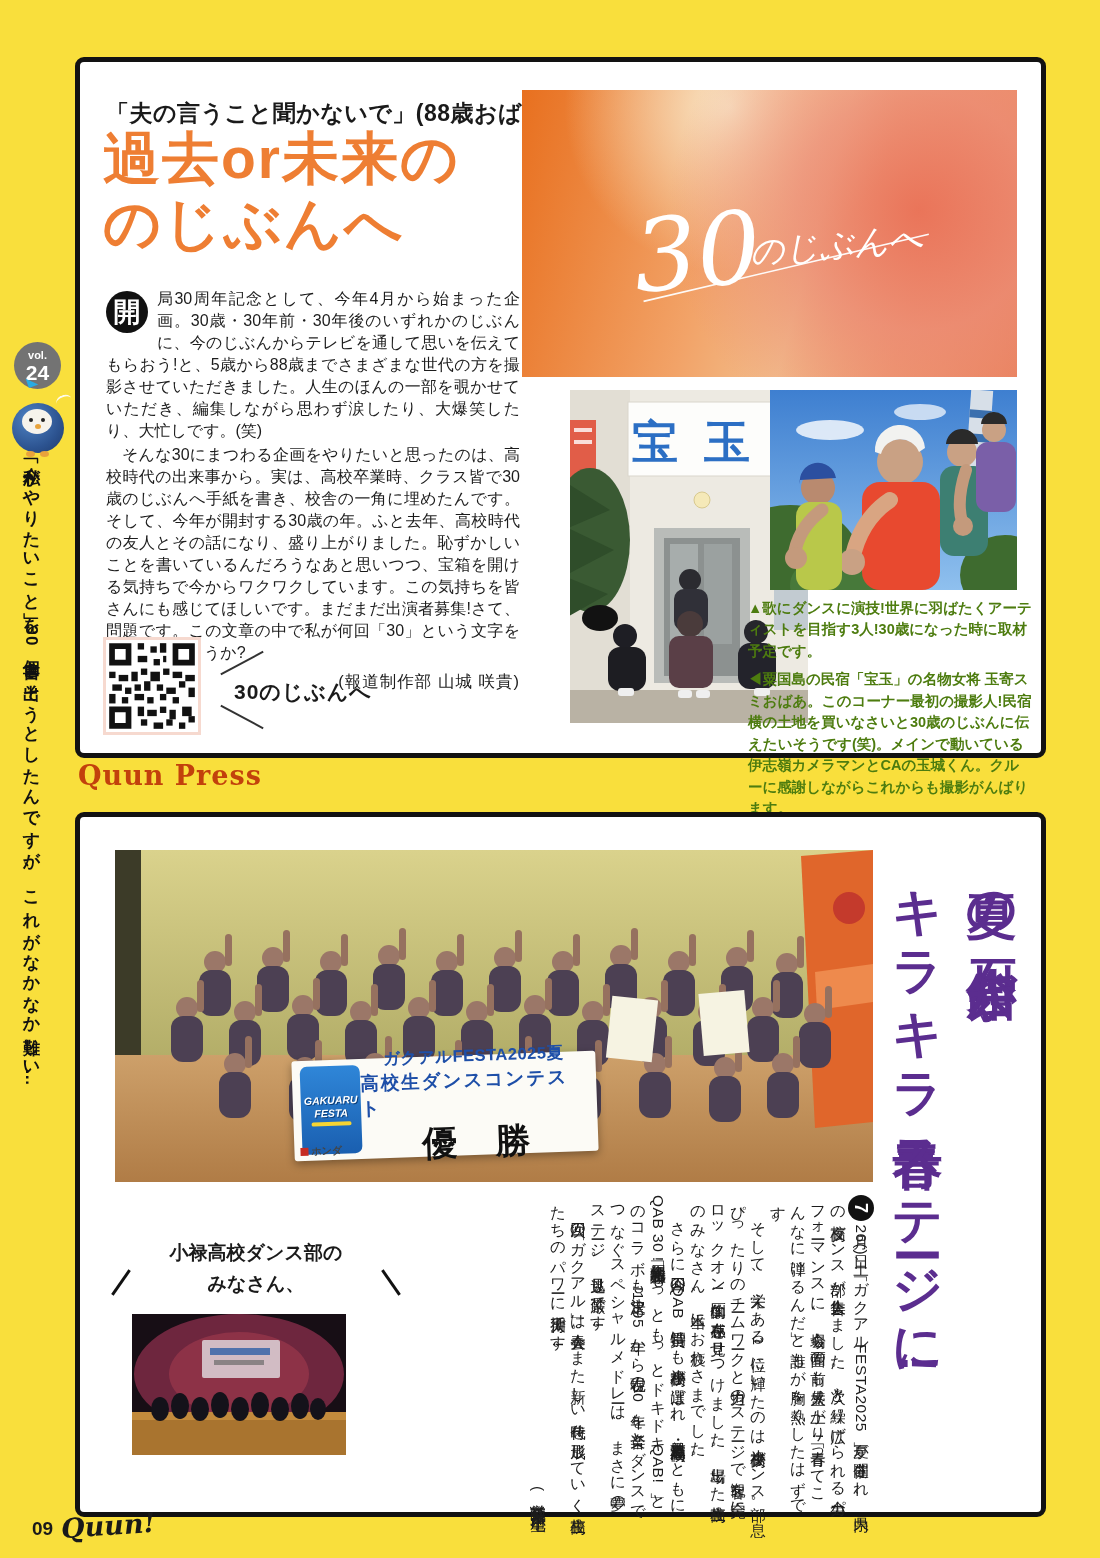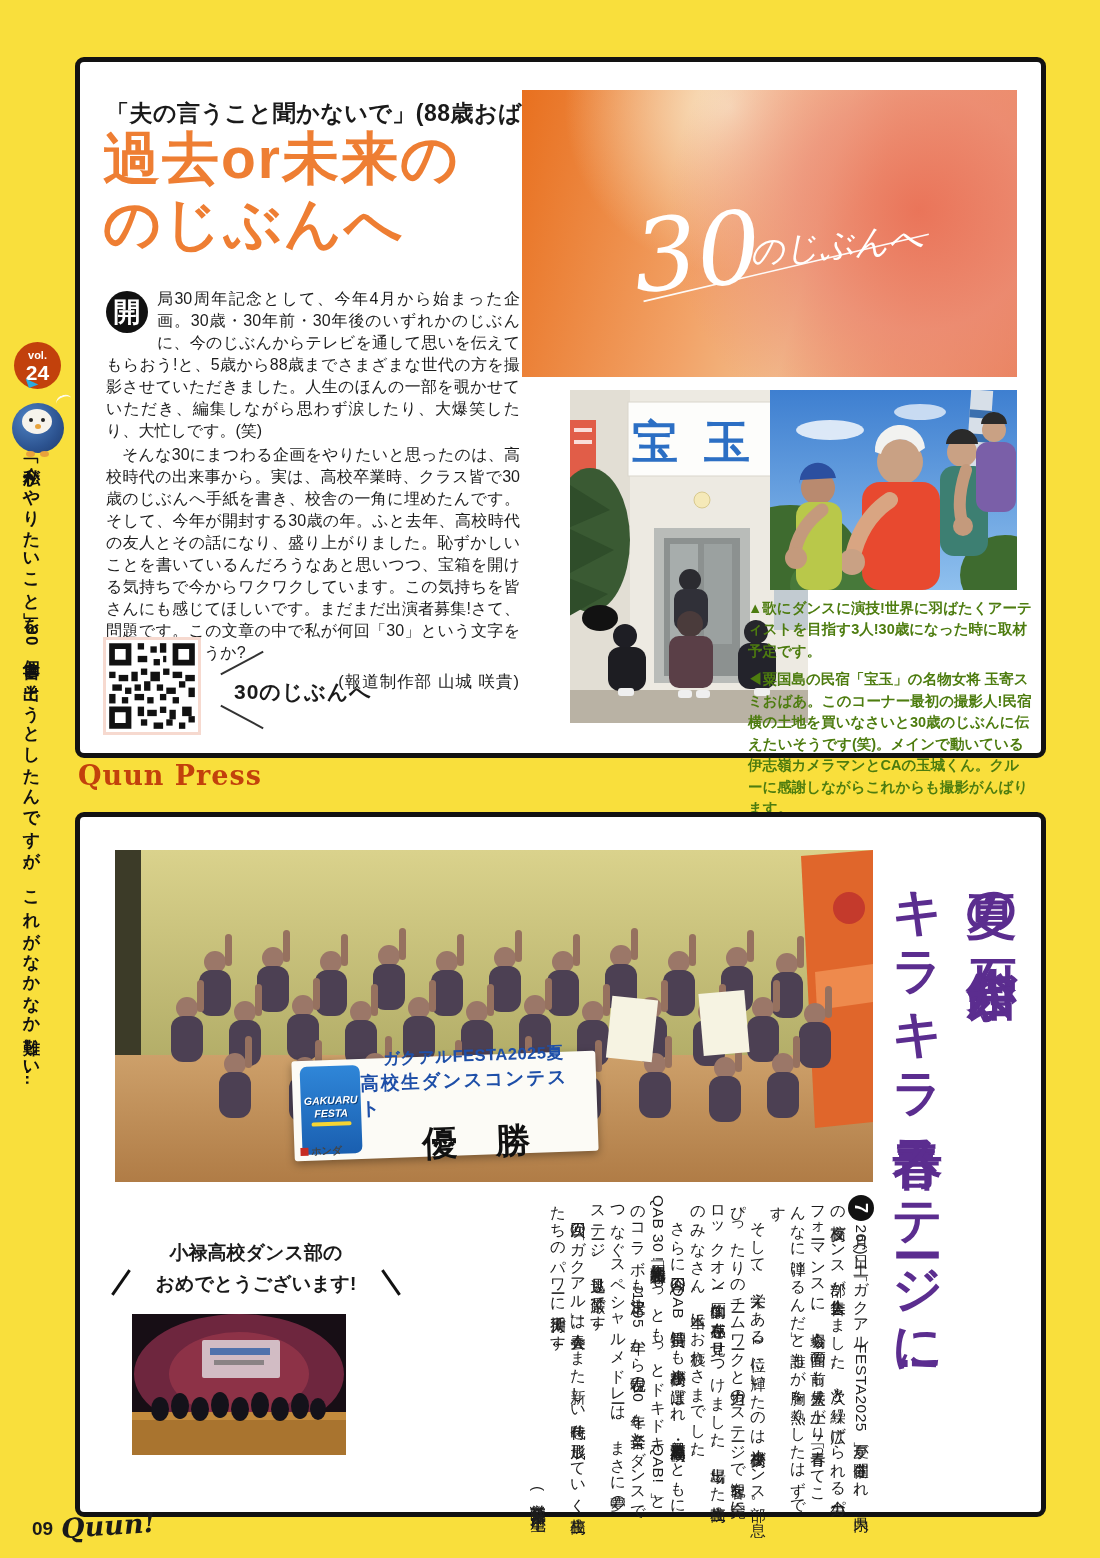--- a/index.html
+++ b/index.html
@@ -3,21 +3,21 @@
 <meta charset="utf-8">
 <style>
   html,body{margin:0;padding:0;background:#888;}
   .page{
     position:relative;width:1100px;height:1558px;margin:0 auto;
     background:#F9DF3C;overflow:hidden;
     font-family:"Liberation Sans",sans-serif;color:#1a1a1a;
   }
   
   .vol-badge{position:absolute;left:14px;top:342px;width:47px;height:47px;border-radius:50%;
-    background:#c2410c;color:#fff;text-align:center;line-height:1;}
+    background:#737373;color:#fff;text-align:center;line-height:1;}
   .vol-badge .vl{display:block;font-size:11px;font-weight:bold;margin-top:8px;}
   .vol-badge .vn{display:block;font-size:21px;font-weight:900;margin-top:1px;}
   .vol-badge::after{content:"";position:absolute;left:8px;bottom:-6px;width:0;height:0;
     border:7px solid transparent;border-top-color:#29ABE2;transform:rotate(25deg);}
   .mascot{position:absolute;left:10px;top:395px;width:58px;height:60px;}
   .mascot .body{position:absolute;left:2px;top:8px;width:52px;height:50px;border-radius:50%;
     background:radial-gradient(circle at 35% 32%,#4F83C4,#2C5390 62%,#1F3A6B 100%);}
   .mascot .face{position:absolute;left:12px;top:14px;width:30px;height:25px;border-radius:50%;background:#F6F3EC;}
   .mascot .eye{position:absolute;top:23px;width:4px;height:4px;border-radius:50%;background:#222;}
   .mascot .e1{left:19px;} .mascot .e2{left:31px;}
@@ -372,21 +372,21 @@
       <p class="first"><span class="num-cap">7</span><span>月26日(土)、「ガクアルFESTA2025夏」が開催され、県内の高校ダンス部が大集合しました。次々と繰り広げられる全力パフォーマンスに、会場も画面の前も大盛り上がり!「青春ってこんなに弾けるんだ」と誰もが胸を熱くしたはずです。</span></p>
       <p>そして、栄えある1位に輝いたのは小禄高校ダンス部。息ぴったりのチームワークと迫力のステージで観客を完全にロックオン!圧倒的な存在感を見せつけました。出場した高校生のみなさん、本当にお疲れさまでした。</p>
       <p>さらに今回のQAB特別賞にも小禄高校が選ばれ、首里高校・浦添高校とともにQAB 30周年記念特番「感謝!もっともっとドキドキQAB!」とのコラボも決定!1995年から現在の30年を音楽とダンスでつなぐスペシャルメドレーは、まさに夢のステージ。見逃し厳禁です!</p>
       <p>次回の「ガクアル」は春大会。また新しい時代を形成していく高校生たちのパワーに期待大です!</p>
       <p class="vbyline">(営業戦略部 小西七星)</p>
     </div>
 
     <div class="congrats">
       <div class="congrats-txt">
         <div>小禄高校ダンス部の</div>
-        <div>おめでとうございます!</div>
+        <div>みなさん、</div>
         <span class="sl sl-l"></span>
         <span class="sl sl-r"></span>
       </div>
       <div class="mini-photo">
         <svg viewBox="0 0 214 141" preserveAspectRatio="none">
           <rect width="214" height="141" fill="#170E15"></rect>
           <ellipse cx="107" cy="60" rx="105" ry="60" fill="#7E2A45" opacity=".85"></ellipse>
           <ellipse cx="107" cy="60" rx="70" ry="42" fill="#A23A4E" opacity=".6"></ellipse>
           <rect x="70" y="26" width="78" height="38" rx="2" fill="#D9CBD2" opacity=".9"></rect>
           <rect x="78" y="34" width="60" height="7" fill="#2F5FA6" opacity=".8"></rect>

